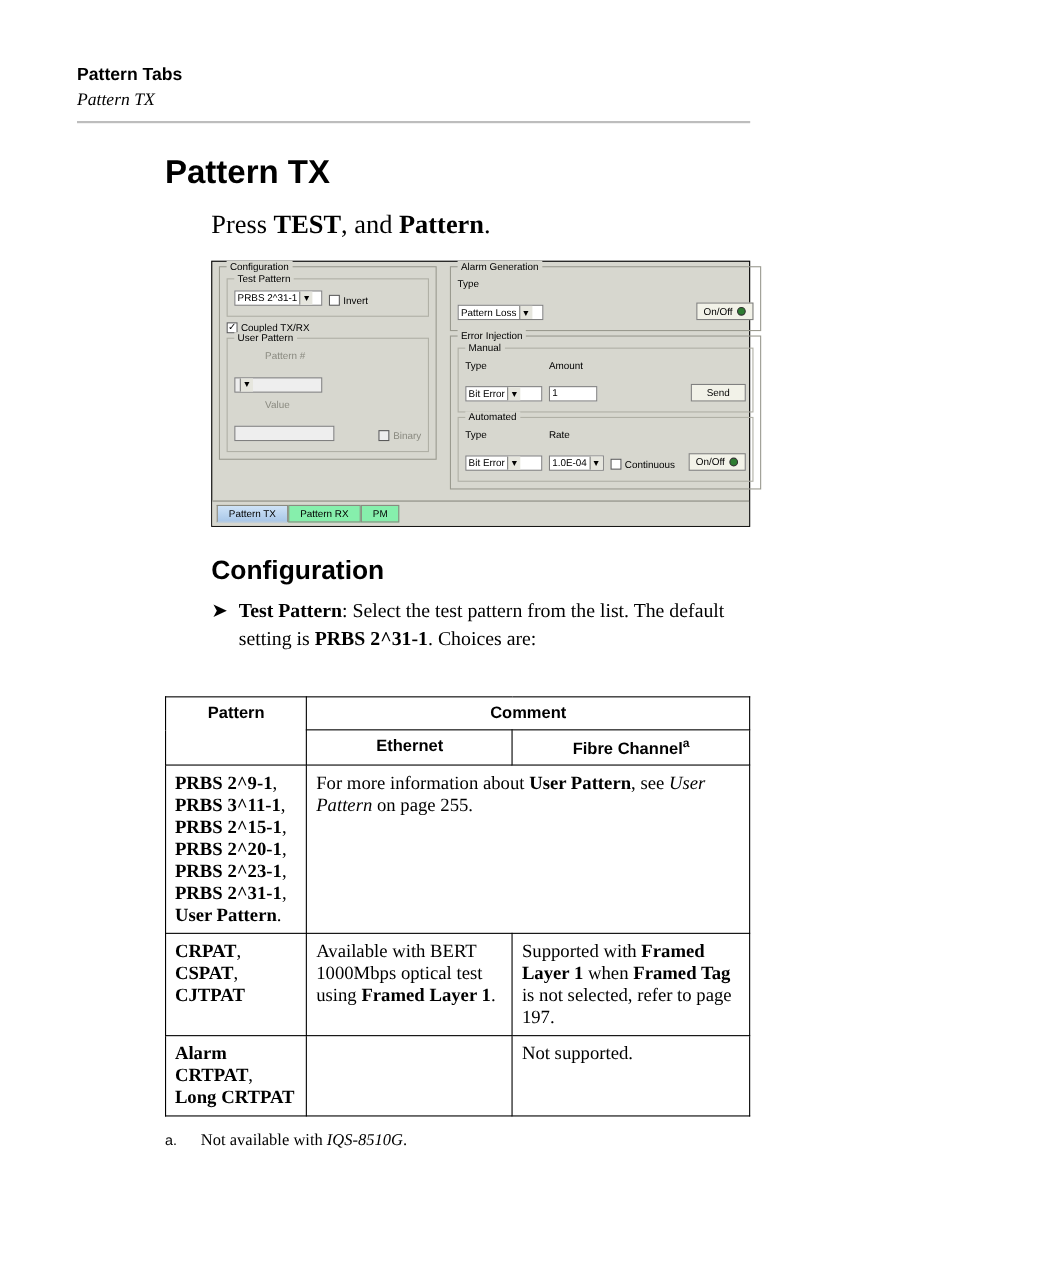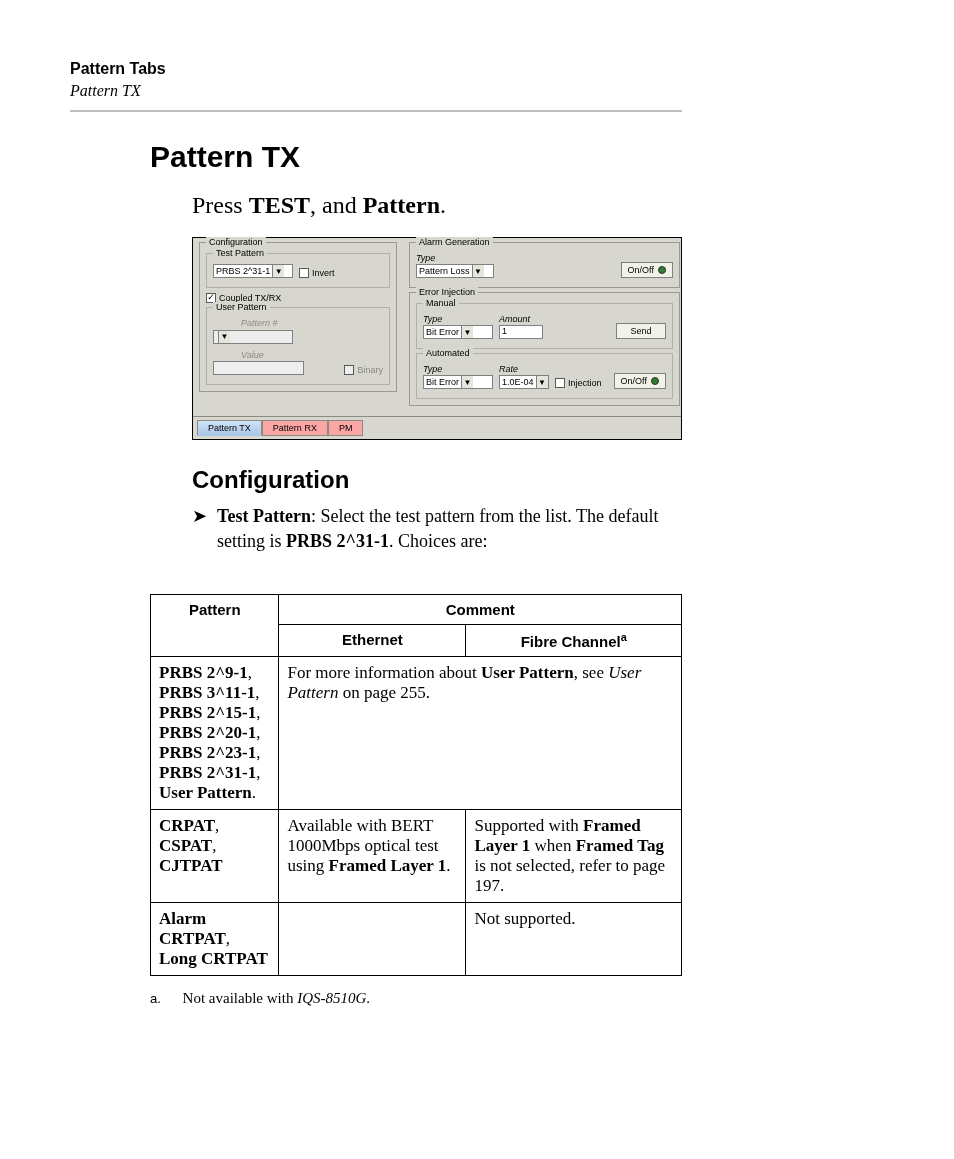--- a/index.html
+++ b/index.html
@@ -90,40 +90,40 @@
   .sel .val { padding: 0 2px; white-space: nowrap; overflow: hidden; }
   .sel .arrow {
     width: 12px; height: 100%; border-left: 1px solid #808080;
     background: #e6e6de; display: flex; align-items: center; justify-content: center;
     font-size: 8px;
   }
   .txt {
     background: #fff; border: 1px solid #808080; height: 14px;
     font-size: 9px; padding: 0 2px; display: inline-block;
   }
-  .lbl { font-size: 9px; color: #000; display: block; margin-bottom: 1px; font-style: italic; }
+  .lbl { font-size: 9px; color: #000; display: block; margin-bottom: 14px; }
   .lbl.disabled, .cbx.disabled, .gb.disabled .lbl { color: #8a8a80; padding-left: 28px; }
   .row { display: flex; align-items: flex-end; gap: 6px; margin-bottom: 3px; }
   .btn {
     background: #f2f2e8; border: 1px solid #808080; height: 16px; min-width: 50px;
     font-size: 9px; display: inline-flex; align-items: center; justify-content: center;
     padding: 0 6px;
   }
   .led { width: 8px; height: 8px; border-radius: 50%; background: #2e7d32; border: 1px solid #333; margin-left: 4px; }
   .gb-sub {
     border: 1px solid #b0b0a6; position: relative; padding: 10px 6px 6px 6px; margin-top: 4px;
   }
   .gb-sub .gb-title { background: #d7d7cf; }
   .shot-tabs {
     display: flex; border-top: 1px solid #8a8a80;
     background: #d7d7cf; padding: 2px 4px 4px 4px; gap: 0;
   }
   .tab {
     font-size: 9px; padding: 2px 10px; border: 1px solid #8a8a80;
-    background: #fca5a5; position: relative; top: 1px;
+    background: #86efac; position: relative; top: 1px;
   }
   .tab.active {
     background: linear-gradient(#cfe3f7, #a9c7e8);
     border-bottom-color: #a9c7e8;
   }
   
   h2.subsection {
     font-family: Arial, Helvetica, sans-serif;
     font-weight: 800;
     font-size: 24px;
@@ -289,21 +289,21 @@
                 </div>
                 <div>
                   <span class="lbl">Rate</span>
                   <span class="sel" style="width:50px">
                     <span class="val">1.0E-04</span>
                     <span class="arrow">▼</span>
                   </span>
                 </div>
                 <span class="cbx" style="margin-bottom:1px">
                   <span class="box"></span>
-                  <span>Injection</span>
+                  <span>Continuous</span>
                 </span>
                 <span style="flex:1"></span>
                 <span class="btn">
                   <span>On/Off</span>
                   <span class="led"></span>
                 </span>
               </div>
             </div>
           </div>
         </div>

